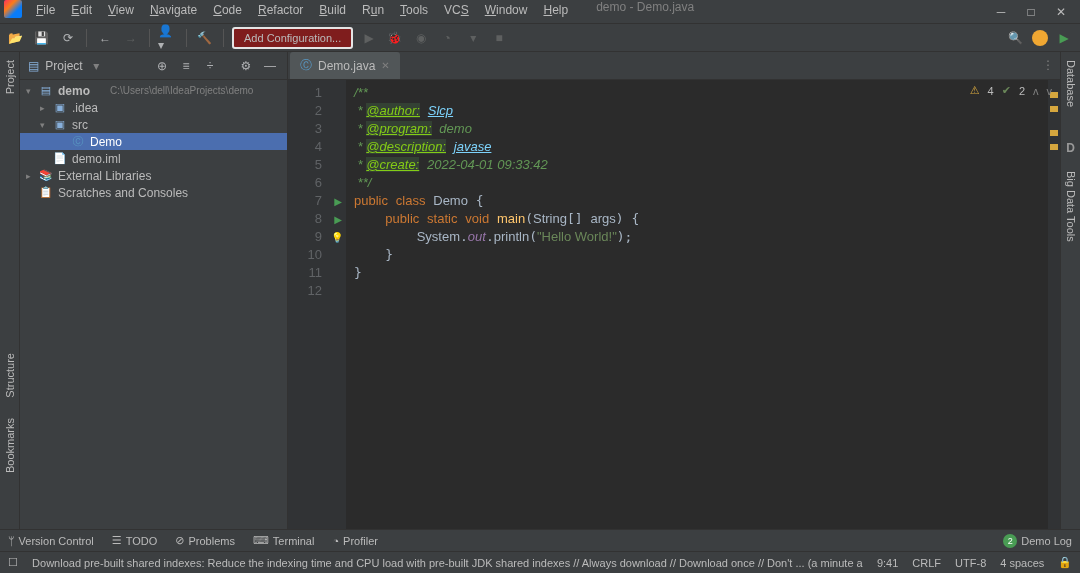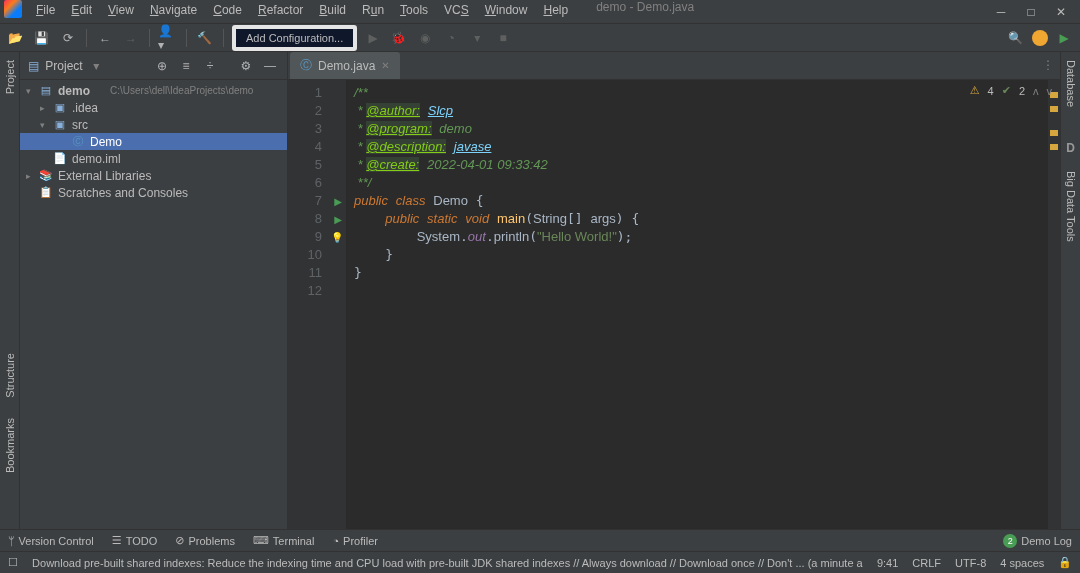--- a/index.html
+++ b/index.html
@@ -7,21 +7,21 @@
 .menubar { height: 24px; background: #3c3f41; display: flex; align-items: flex-start; padding: 0 4px; border-bottom: 1px solid #323232; }
 .menubar .logo { width: 18px; height: 18px; margin-right: 6px; background: linear-gradient(135deg,#fe315d,#f97c1b 33%,#087cfa 66%); border-radius: 2px; }
 .menubar .menu-item { padding: 3px 8px; cursor: pointer; }
 .menubar .menu-item u { text-decoration: underline; }
 .menubar .title { margin-left: 20px; color: #808080; }
 .menubar .spacer { flex: 1; }
 .win-btn { width: 30px; height: 24px; display: flex; align-items: center; justify-content: center; cursor: pointer; color: #bbbbbb; }
 .toolbar { height: 28px; background: #3c3f41; display: flex; align-items: center; padding: 0 6px; gap: 6px; border-bottom: 1px solid #323232; }
 .tbtn { width: 20px; height: 20px; display: flex; align-items: center; justify-content: center; cursor: pointer; color: #afb1b3; }
 .tsep { width: 1px; height: 18px; background: #555; margin: 0 2px; }
-.config-select { background: #0f172a; border: 4px solid #e5e5e5; padding: 3px 10px; border-radius: 3px; font-size: 11px; cursor: pointer; }
+.config-select { background: #7f1d1d; border: 2px solid #e5e5e5; padding: 3px 10px; border-radius: 3px; font-size: 11px; cursor: pointer; }
 .main { flex: 1; display: flex; overflow: hidden; }
 .left-edge, .right-edge { width: 20px; background: #3c3f41; display: flex; flex-direction: column; align-items: center; padding-top: 4px; gap: 12px; border-right: 1px solid #323232; }
 .right-edge { border-right: none; border-left: 1px solid #323232; }
 .edge-label { writing-mode: vertical-rl; font-size: 11px; cursor: pointer; padding: 4px 0; color: #bbbbbb; }
 .edge-label.rot { transform: rotate(180deg); }
 .project-panel { width: 268px; background: #3c3f41; display: flex; flex-direction: column; border-right: 1px solid #323232; }
 .panel-header { height: 28px; display: flex; align-items: center; padding: 0 8px; border-bottom: 1px solid #323232; gap: 6px; }
 .panel-header .title { flex: 1; font-size: 12px; }
 .panel-header .pbtn { width: 18px; height: 18px; display: flex; align-items: center; justify-content: center; cursor: pointer; color: #afb1b3; }
 .tree { padding: 2px 0; font-size: 12px; overflow: auto; }
@@ -39,21 +39,21 @@
 .tab { height: 27px; display: flex; align-items: center; padding: 0 10px; gap: 6px; background: #515658; border-radius: 3px 3px 0 0; font-size: 12px; cursor: pointer; margin-left: 2px; }
 .tab .close { font-size: 10px; color: #808080; cursor: pointer; }
 .tab-menu { position: absolute; right: 6px; top: 6px; cursor: pointer; color: #808080; }
 .editor-body { flex: 1; display: flex; position: relative; overflow: hidden; }
 .gutter { width: 42px; background: #313335; text-align: right; padding: 4px 8px 0 0; color: #606366; font-family: 'Consolas', monospace; font-size: 13px; line-height: 18px; }
 .gutter-icons { width: 16px; background: #313335; padding-top: 4px; }
 .gutter-icons div { height: 18px; display: flex; align-items: center; justify-content: center; font-size: 10px; }
 .run-icon { color: #499c54; }
 .bulb { color: #edc052; }
 .code { flex: 1; padding: 4px 0 0 8px; font-family: 'Consolas', monospace; font-size: 13px; line-height: 18px; white-space: pre; color: #a9b7c6; }
-.kw { color: #cc7832; font-style: italic; }
+.kw { color: #cc7832; }
 .doc { color: #629755; font-style: italic; }
 .doctag { color: #84cc16; font-style: italic; text-decoration: underline; background: #344134; }
 .doclink { color: #7dd3fc; font-style: italic; text-decoration: underline; }
 .str { color: #6a8759; }
 .fn { color: #ffc66d; }
 .field{ color: #9876aa; font-style: italic; }
 .inspections { position: absolute; top: 4px; right: 8px; display: flex; gap: 8px; align-items: center; font-size: 11px; }
 .insp-warn { color: #d6a73e; }
 .insp-typo { color: #6a8759; }
 .insp-arrow { color: #808080; cursor: pointer; }

